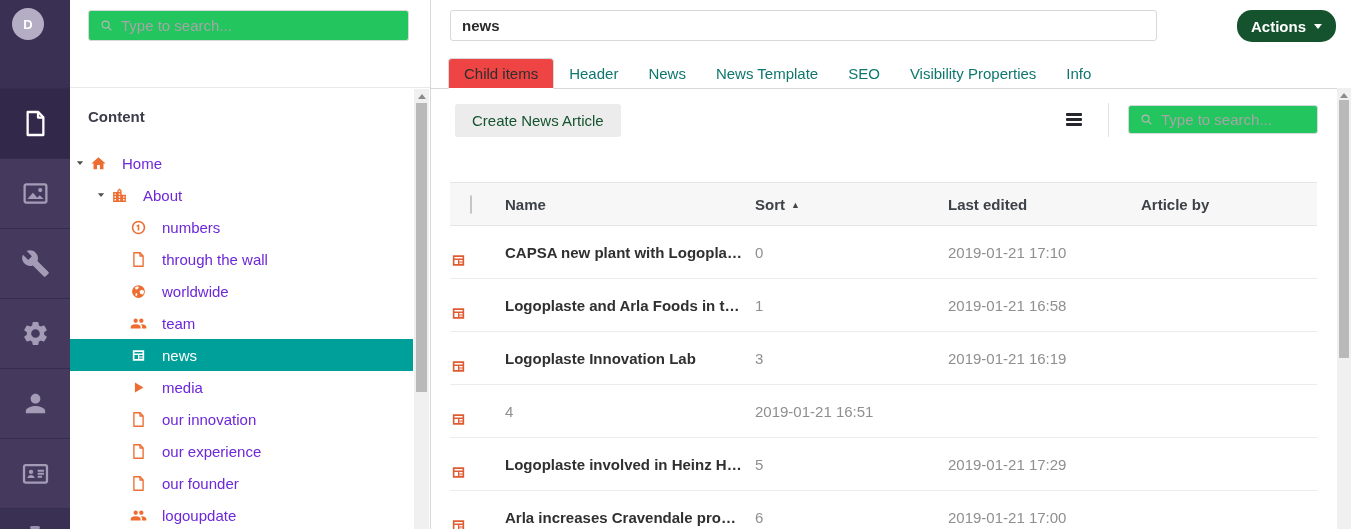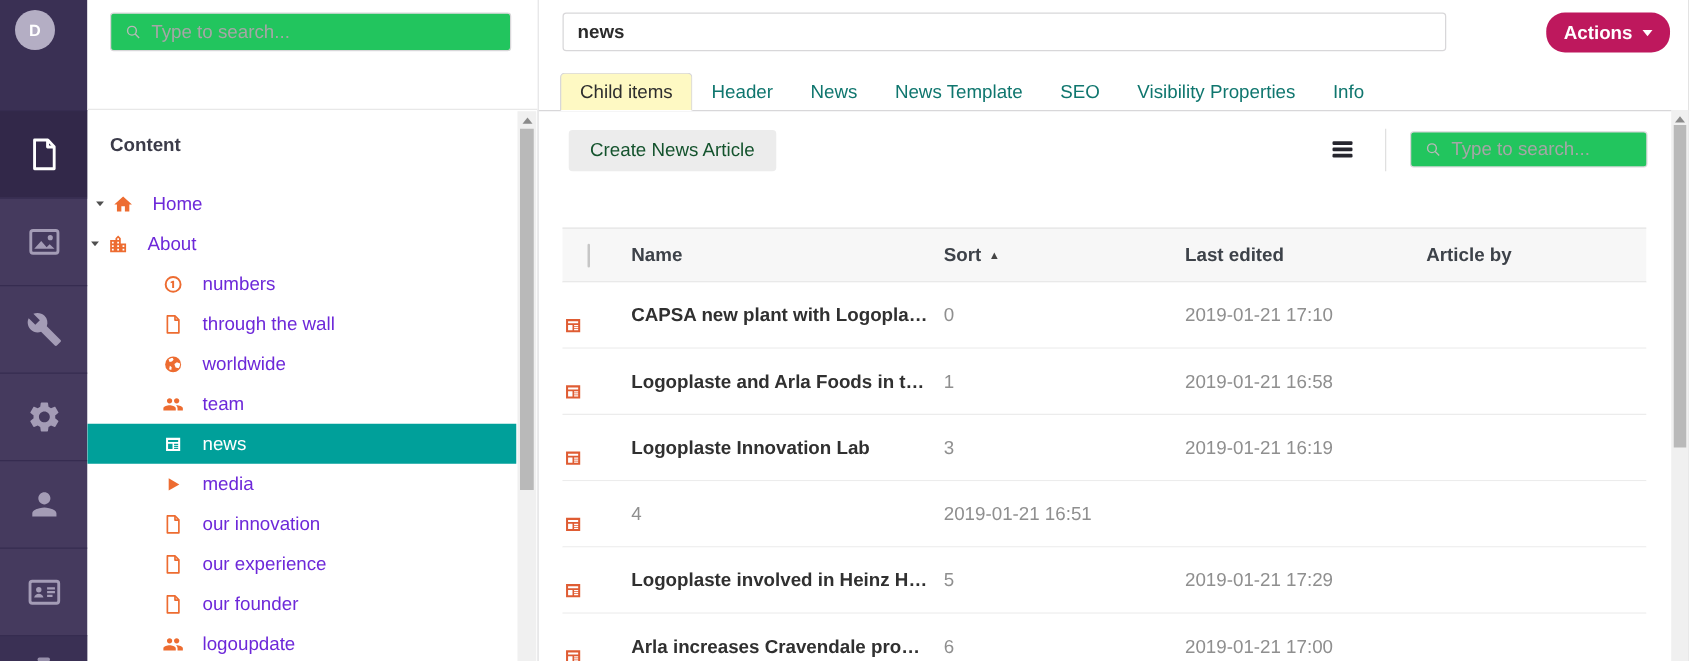--- a/index.html
+++ b/index.html
@@ -38,48 +38,48 @@
   .tree-search .search-box { left:18px; top:10px; width:321px; height:31px; }
 
   .content-title { position:absolute; left:18px; top:108px; font-weight:bold; color:#3c3c4a; }
   .tree-list { position:absolute; left:0; top:147px; width:343px; }
   .tree-item { height:32px; width:343px; display:flex; align-items:center; color:#6d28d9; cursor:pointer; }
   .tree-item .caret { width:12px; display:flex; justify-content:center; margin-right:4px; color:#4f4f4f; flex:none; }
   .tree-item .caret svg { width:10px; height:10px; }
   .tree-item .ticon { width:17px; height:17px; margin-right:15px; color:#ed6c31; flex:none; }
   .tree-item .ticon svg { width:17px; height:17px; }
   .tree-item.lvl0 { padding-left:4px; }
-  .tree-item.lvl1 { }
+  .tree-item.lvl1 { padding-left:25px; }
   .tree-item.lvl2 { padding-left:60px; }
   .tree-item.selected { background:#00a09a; color:#fff; }
   .tree-item.selected .ticon { color:#fff; }
 
   .scrollbar { background:#f0f0f0; }
   .tree-scroll { position:absolute; right:1px; top:89px; bottom:0; width:15px; }
   .scroll-arrow { position:absolute; left:50%; transform:translateX(-50%); top:5px;
                   width:0; height:0; border-left:4px solid transparent; border-right:4px solid transparent;
                   border-bottom:5px solid #8b8b8b; }
   .scroll-thumb { position:absolute; left:2px; right:2px; background:#b9b9b9; cursor:pointer; }
   .tree-scroll .scroll-thumb { top:14px; height:289px; }
 
   
   .main { position:absolute; left:431px; top:0; right:0; height:100%; background:#fff; }
   .title-input { position:absolute; left:19px; top:10px; width:707px; height:31px;
                  border:1px solid #d8d7d9; border-radius:3px; padding:0 11px;
                  font:bold 15px "Liberation Sans", sans-serif; color:#2b2b2b; outline:none; }
   .actions-btn { position:absolute; right:15px; top:10px; height:32px; padding:0 14px;
-                 background:#be185d; color:#fff; font:bold 15px "Liberation Sans", sans-serif;
+                 background:#14532d; color:#fff; font:bold 15px "Liberation Sans", sans-serif;
                  border:none; border-radius:15px; display:flex; align-items:center; gap:8px; cursor:pointer; }
   .actions-btn .dcaret { width:0; height:0; border-left:4px solid transparent; border-right:4px solid transparent;
                          border-top:5px solid #fff; }
 
   .tabs { position:absolute; left:17px; top:57px; height:32px; display:flex; align-items:flex-end; z-index:2; }
   .tab { padding:0 15px; height:31px; line-height:30px; color:#0f766e; cursor:pointer; background:transparent; border:none;
          font:15px "Liberation Sans", sans-serif; }
-  .tab.active { background:#fef9c3; color:#2e2e2e; border:1px solid #d8d7d9; border-bottom:1px solid #fff;
+  .tab.active { background:#ef4444; color:#2e2e2e; border:1px solid #d8d7d9; border-bottom:1px solid #fff;
                 border-radius:4px 4px 0 0;margin-top:12px; }
   .tabline { position:absolute; left:0; right:14px; top:88px; height:1px; background:#d8d7d9; z-index:1; }
 
   .create-btn { position:absolute; left:24px; top:104px; height:33px; padding:0 17px;
                 background:#ececec; border:none; border-radius:3px; color:#14532d;
                 font:15px "Liberation Sans", sans-serif; cursor:pointer; }
   .layout-toggle { position:absolute; left:635px; top:113px; width:16px; cursor:pointer; }
   .layout-toggle .bar { height:3px; background:#26262e; margin-bottom:2px; border-radius:1px; }
   .vdivider { position:absolute; left:677px; top:103px; width:1px; height:34px; background:#e0e0e0; }
   .list-search { left:697px; top:105px; width:190px; height:29px; }

